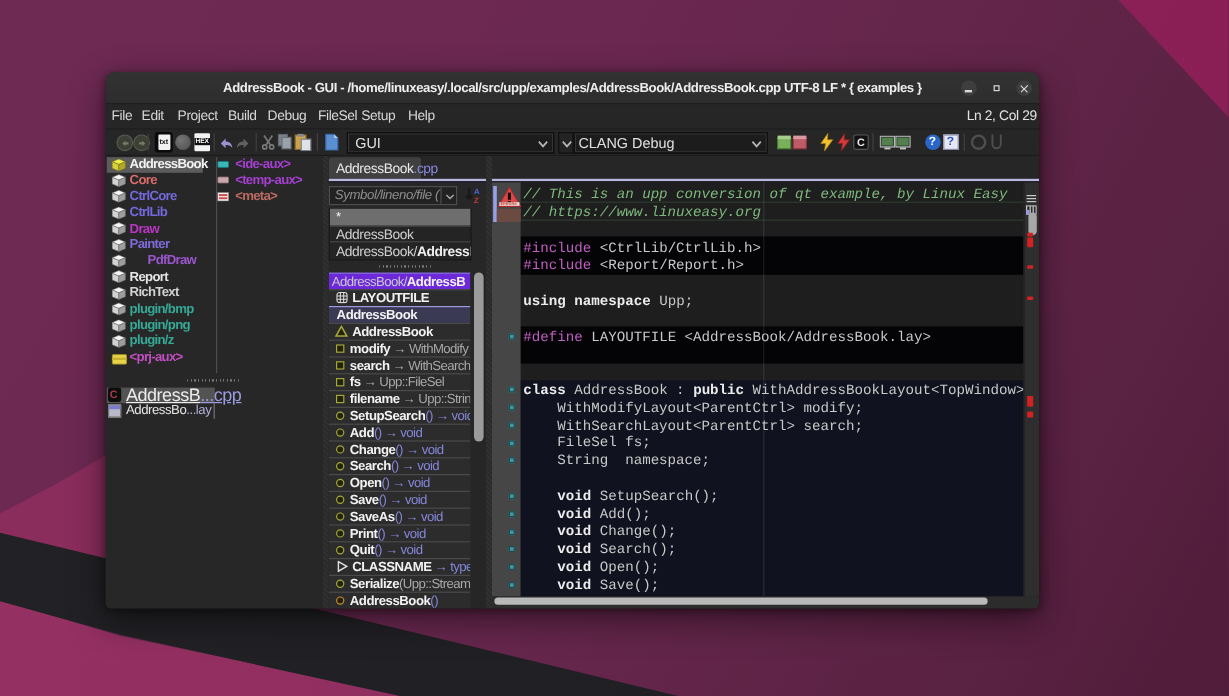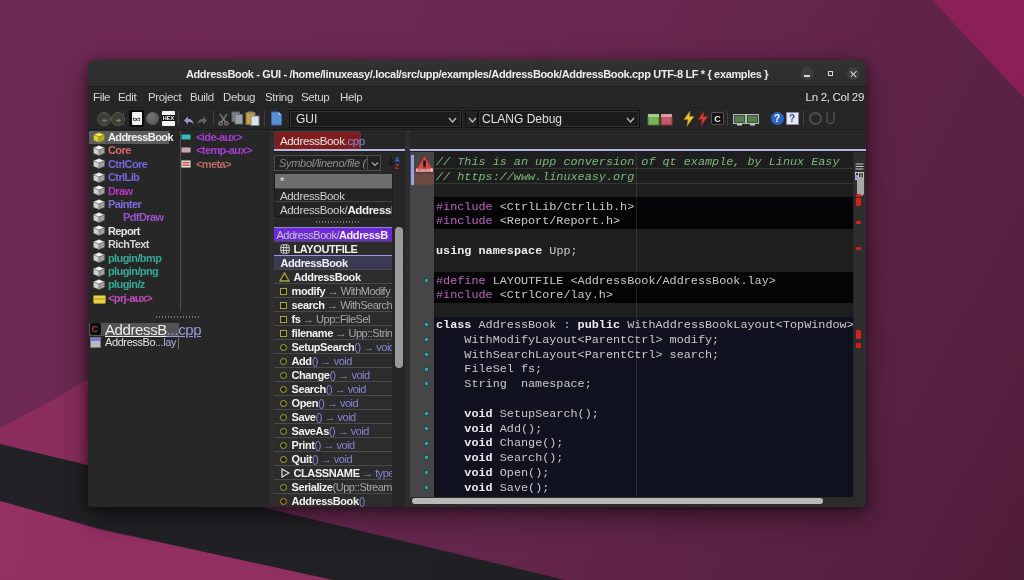--- a/index.html
+++ b/index.html
@@ -44,21 +44,21 @@
 <div style="position:absolute;left:759.0px;top:7px;width:13px;height:13px;border-radius:50%;background:#3e3e3e;">
         <div style="position:absolute;left:6px;top:2.6px;width:1.4px;height:8.4px;background:#d9d9d9;transform:rotate(45deg);"></div>
         <div style="position:absolute;left:6px;top:2.6px;width:1.4px;height:8.4px;background:#d9d9d9;transform:rotate(-45deg);"></div>
       </div>
 <div style="position:absolute;left:0;top:27px;width:100%;height:20px;background:#262626;"></div>
 <div style="position:absolute;left:5px;top:27px;height:20px;line-height:20px;font-size:11.5px;color:#d6d6d6;letter-spacing:-0.35px;">File</div>
 <div style="position:absolute;left:30px;top:27px;height:20px;line-height:20px;font-size:11.5px;color:#d6d6d6;letter-spacing:-0.35px;">Edit</div>
 <div style="position:absolute;left:60px;top:27px;height:20px;line-height:20px;font-size:11.5px;color:#d6d6d6;letter-spacing:-0.35px;">Project</div>
 <div style="position:absolute;left:102px;top:27px;height:20px;line-height:20px;font-size:11.5px;color:#d6d6d6;letter-spacing:-0.35px;">Build</div>
 <div style="position:absolute;left:135px;top:27px;height:20px;line-height:20px;font-size:11.5px;color:#d6d6d6;letter-spacing:-0.35px;">Debug</div>
-<div style="position:absolute;left:177px;top:27px;height:20px;line-height:20px;font-size:11.5px;color:#d6d6d6;letter-spacing:-0.35px;">String</div>
+<div style="position:absolute;left:177px;top:27px;height:20px;line-height:20px;font-size:11.5px;color:#d6d6d6;letter-spacing:-0.35px;">FileSel</div>
 <div style="position:absolute;left:213px;top:27px;height:20px;line-height:20px;font-size:11.5px;color:#d6d6d6;letter-spacing:-0.35px;">Setup</div>
 <div style="position:absolute;left:252px;top:27px;height:20px;line-height:20px;font-size:11.5px;color:#d6d6d6;letter-spacing:-0.35px;">Help</div>
 <div style="position:absolute;right:2px;top:27px;height:20px;line-height:20px;font-size:11.5px;color:#e2e2e2;letter-spacing:-0.3px;">Ln 2, Col 29</div>
 <div style="position:absolute;left:0;top:47px;width:100%;height:23px;background:#262626;border-top:1px solid #1e1e1e;border-bottom:1px solid #1b1b1b;"></div>
 <div style="position:absolute;left:8.5px;top:52px;width:14px;height:14px;border-radius:50%;background:#3c4034;border:1px solid #565a4e;"><svg width="13" height="13" viewBox="0 0 15 15">
           <path d="M4.5 7.5 l3-2.6 v1.6 h3 v2 h-3 v1.6 z" fill="#767b6a"></path>
         </svg></div>
 <div style="position:absolute;left:23px;top:52px;width:14px;height:14px;border-radius:50%;background:#3c4034;border:1px solid #565a4e;"><svg width="13" height="13" viewBox="0 0 15 15">
           <path d="M10.5 7.5 l-3-2.6 v1.6 h-3 v2 h3 v1.6 z" fill="#767b6a"></path>
         </svg></div>
@@ -282,21 +282,21 @@
         <div style="position:absolute;left:1.5px;top:1px;font-size:9px;font-weight:bold;color:#b03a4a;">C</div>
       </div>
 <div style="position:absolute;left:17px;top:262.8px;height:13.4px;line-height:13.6px;font-size:15px;letter-spacing:-0.4px;white-space:nowrap;"><span style="color:#ececec;text-decoration:underline;">AddressB</span><span style="color:#9a9ade;text-decoration:underline;">...cpp</span></div>
 <div style="position:absolute;left:2px;top:277px;width:11px;height:11px;background:#b8b8c8;border:1px solid #777;">
         <div style="position:absolute;left:0;top:0;width:9px;height:3px;background:#7a7ad0;"></div>
       </div>
 <div style="position:absolute;left:17px;top:276.4px;height:13.4px;line-height:13.6px;font-size:11px;letter-spacing:-0.4px;white-space:nowrap;"><span style="color:#e4e4e4;">AddressBo</span><span style="color:#b0b0d8;">...lay</span></div>
 <div style="position:absolute;left:89.5px;top:276.4px;width:1px;height:13px;background:#767676;"></div>
 <div style="position:absolute;left:180.5px;top:70px;width:5.5px;height:377px;background:#2b2b2b;background-image:repeating-linear-gradient(45deg,rgba(255,255,255,0.035) 0 1px,transparent 1px 3px);"></div>
 <div style="position:absolute;left:186px;top:70px;width:592px;height:18.5px;background:#262626;"></div>
-<div style="position:absolute;left:186px;top:70.5px;width:87px;height:18px;background:#7f1d1d;border:1px solid #404040;border-bottom:none;border-radius:3px 3px 0 0;">
+<div style="position:absolute;left:186px;top:70.5px;width:77px;height:18px;background:#404040;border:1px solid #404040;border-bottom:none;border-radius:3px 3px 0 0;">
         <div style="position:absolute;left:5px;top:1px;font-size:11.5px;letter-spacing:-0.35px;line-height:16px;"><span style="color:#e8e8e8;">AddressBook</span><span style="color:#8888dd;">.cpp</span></div>
       </div>
 <div style="position:absolute;left:186px;top:88.5px;width:592px;height:2px;background:#b9b9de;"></div>
 <div style="position:absolute;left:186px;top:90.5px;width:592px;height:1.5px;background:#1c1c30;"></div>
 <div style="position:absolute;left:186px;top:95px;width:107px;height:15.5px;background:#222222;border:1px solid #4d4d4d;">
         <div style="position:absolute;left:4px;top:0;font-size:11px;font-style:italic;color:#8e8e8e;line-height:14px;letter-spacing:-0.3px;white-space:nowrap;overflow:hidden;width:90px;">Symbol/lineno/file (</div>
         <div style="position:absolute;right:0;top:0;width:13px;height:100%;border-left:1px solid #4d4d4d;">
           <svg style="position:absolute;left:2.5px;top:4.5px;" width="8" height="6" viewBox="0 0 8 6">
             <path d="M1 1.5 L4 4.5 L7 1.5" stroke="#aaa" stroke-width="1.2" fill="none"></path>
           </svg>
@@ -361,21 +361,20 @@
 <div style="position:absolute;left:346px;top:108.3px;width:419px;height:1px;background:#2c3a2f;"></div>
 <div style="position:absolute;left:346px;top:123.2px;width:419px;height:1px;background:#2c3a2f;"></div>
 <div style="position:absolute;left:547.5px;top:92px;width:1px;height:345px;background:rgba(255,255,255,0.10);"></div>
 <div style="position:absolute;left:346px;top:95.3px;width:419px;height:342px;overflow:hidden;">
 <div class="cl" style="top:0.0px;"><span class="cmt">// This is an upp conversion of qt example, by Linux Easy</span></div>
 <div class="cl" style="top:14.8px;"><span class="cmt">// https://www.linuxeasy.org</span></div>
 <div class="cl" style="top:44.400000000000006px;"><span class="kw">#include</span> &lt;CtrlLib/CtrlLib.h&gt;</div>
 <div class="cl" style="top:59.2px;"><span class="kw">#include</span> &lt;Report/Report.h&gt;</div>
 <div class="cl" style="top:88.80000000000001px;"><b>using</b> <b>namespace</b> Upp;</div>
 <div class="cl" style="top:118.4px;"><span class="kw">#define</span> LAYOUTFILE &lt;AddressBook/AddressBook.lay&gt;</div>
-<div class="cl" style="top:133.20000000000002px;"><span class="kw">#include</span> &lt;CtrlCore/lay.h&gt;</div>
 <div class="cl" style="top:162.8px;"><b>class</b> AddressBook : <b>public</b> WithAddressBookLayout&lt;TopWindow&gt;</div>
 <div class="cl" style="top:177.60000000000002px;">    WithModifyLayout&lt;ParentCtrl&gt; modify;</div>
 <div class="cl" style="top:192.4px;">    WithSearchLayout&lt;ParentCtrl&gt; search;</div>
 <div class="cl" style="top:207.20000000000002px;">    FileSel fs;</div>
 <div class="cl" style="top:222.0px;">    String  namespace;</div>
 <div class="cl" style="top:251.60000000000002px;">    <b>void</b> SetupSearch();</div>
 <div class="cl" style="top:266.40000000000003px;">    <b>void</b> Add();</div>
 <div class="cl" style="top:281.2px;">    <b>void</b> Change();</div>
 <div class="cl" style="top:296.0px;">    <b>void</b> Search();</div>
 <div class="cl" style="top:310.8px;">    <b>void</b> Open();</div>

